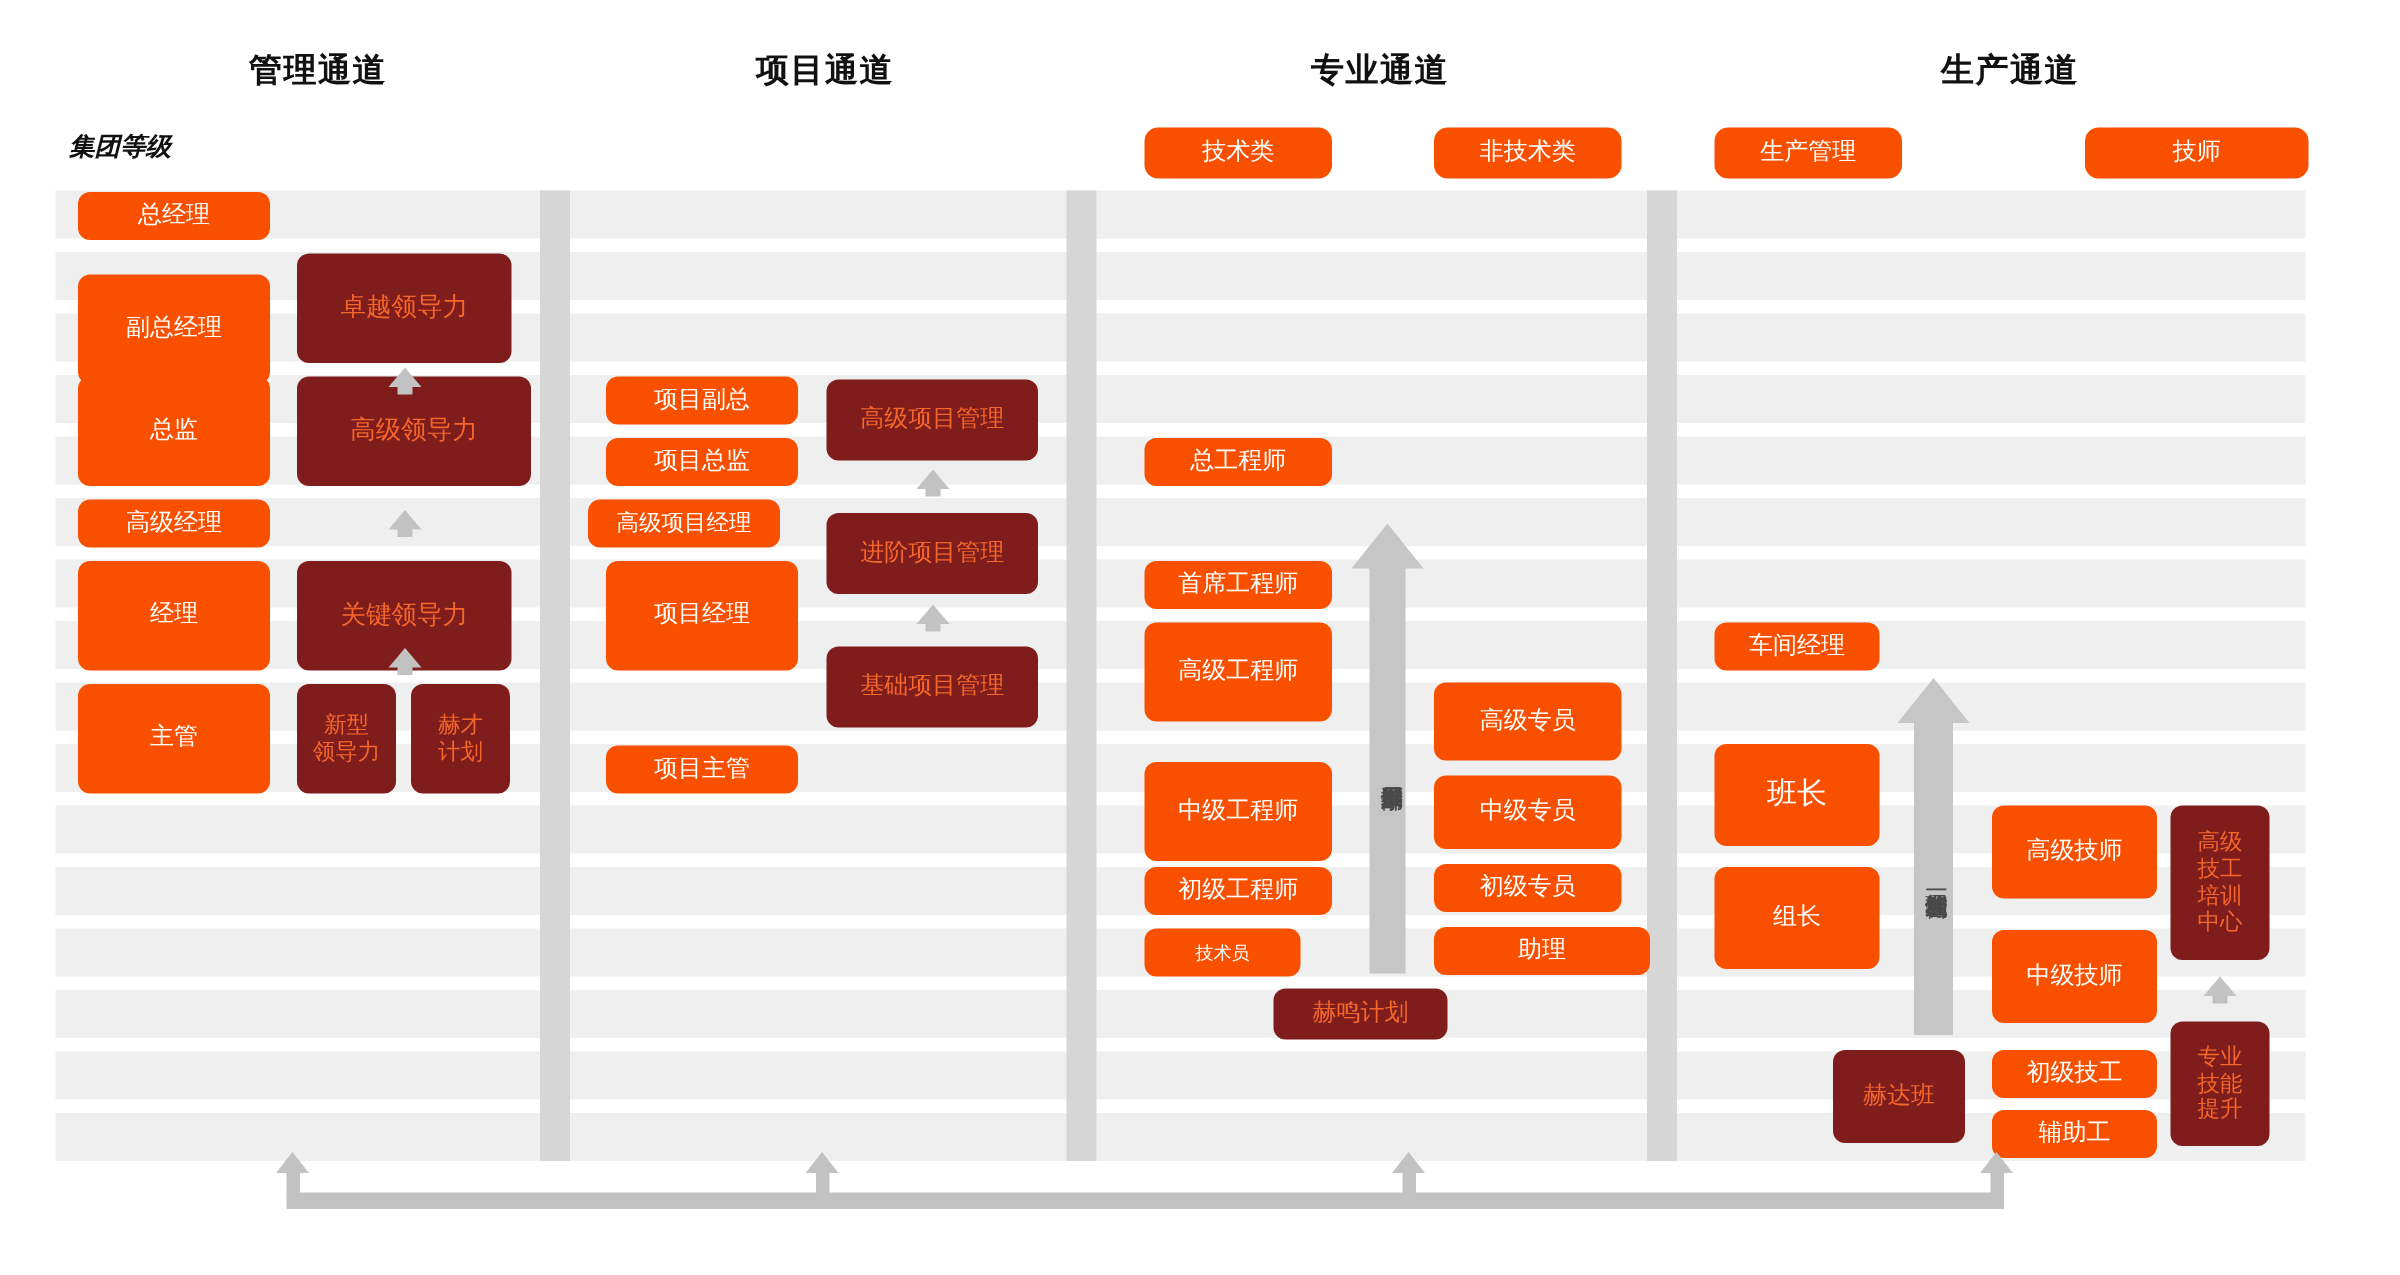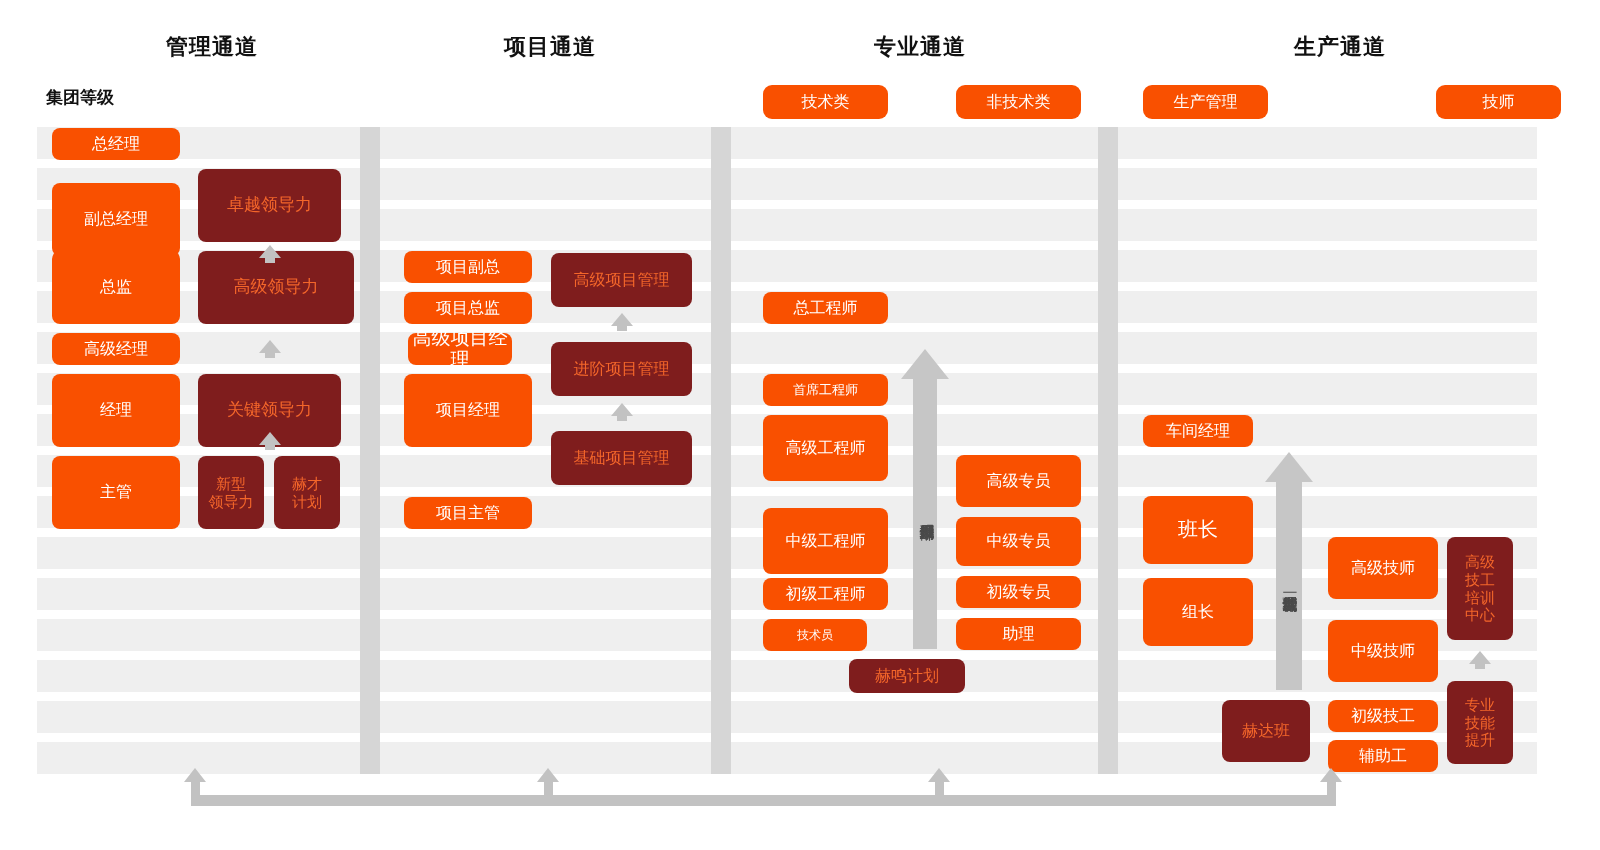--- a/index.html
+++ b/index.html
@@ -18,20 +18,21 @@
   
   .chan-title{
     position:absolute;text-align:center;
     font-size:22px;font-weight:bold;color:#111111;
     white-space:nowrap;letter-spacing:1px;
   }
   .grade-label{
     position:absolute;left:46px;top:86px;
     font-size:17px;font-weight:bold;color:#111111;
     white-space:nowrap;
+    font-style:italic;
   }
 
   
   .box{
     position:absolute;box-sizing:border-box;
     display:flex;align-items:center;justify-content:center;
     text-align:center;line-height:1.18;
     border-radius:8px;
   }
   .solid{background:#F95000;color:#ffffff;}
@@ -87,21 +88,21 @@
   <div class="chan-title" style="left:112px;top:32px;width:200px;">管理通道</div>
   <div class="chan-title" style="left:450px;top:32px;width:200px;">项目通道</div>
   <div class="chan-title" style="left:820px;top:32px;width:200px;">专业通道</div>
   <div class="chan-title" style="left:1240px;top:32px;width:200px;">生产通道</div>
 
   <div class="grade-label">集团等级</div>
 
   <div class="box solid cap" style="left:763px;top:85px;width:125px;height:34px;font-size:16px;">技术类</div>
   <div class="box solid cap" style="left:956px;top:85px;width:125px;height:34px;font-size:16px;">非技术类</div>
   <div class="box solid cap" style="left:1143px;top:85px;width:125px;height:34px;font-size:16px;">生产管理</div>
-  <div class="box solid cap" style="left:1390px;top:85px;width:125px;height:34px;font-size:16px;margin-left:46px;">技师</div>
+  <div class="box solid cap" style="left:1390px;top:85px;width:149px;height:34px;font-size:16px;">技师</div>
 
   <div class="box solid" style="left:52px;top:128px;width:128px;height:32px;font-size:16px;">总经理</div>
   <div class="box solid" style="left:52px;top:183px;width:128px;height:73px;font-size:16px;">副总经理</div>
   <div class="box solid" style="left:52px;top:251px;width:128px;height:73px;font-size:16px;">总监</div>
   <div class="box solid" style="left:52px;top:333px;width:128px;height:32px;font-size:16px;">高级经理</div>
   <div class="box solid" style="left:52px;top:374px;width:128px;height:73px;font-size:16px;">经理</div>
   <div class="box solid" style="left:52px;top:456px;width:128px;height:73px;font-size:16px;">主管</div>
 
   <div class="box soft" style="left:198px;top:169px;width:143px;height:73px;font-size:17px;">卓越领导力</div>
   <div class="box soft" style="left:198px;top:251px;width:156px;height:73px;font-size:17px;">高级领导力</div>
@@ -119,48 +120,48 @@
     <div class="shaft" style="left:6px;top:10px;width:10px;height:8px;"></div>
     <div class="head" style="left:0px;top:0px;"></div>
   </div>
   <div class="uparrow" style="left:259px;top:432px;width:22px;height:16px;">
     <div class="shaft" style="left:6px;top:10px;width:10px;height:8px;"></div>
     <div class="head" style="left:0px;top:0px;"></div>
   </div>
 
   <div class="box solid" style="left:404px;top:251px;width:128px;height:32px;font-size:16px;">项目副总</div>
   <div class="box solid" style="left:404px;top:292px;width:128px;height:32px;font-size:16px;">项目总监</div>
-  <div class="box solid" style="left:408px;top:333px;width:104px;height:32px;font-size:19px;">高级项目经理</div>
+  <div class="box solid" style="left:392px;top:333px;width:128px;height:32px;font-size:15px;">高级项目经理</div>
   <div class="box solid" style="left:404px;top:374px;width:128px;height:73px;font-size:16px;">项目经理</div>
   <div class="box solid" style="left:404px;top:456px;width:128px;height:32px;font-size:16px;margin-top:41px;">项目主管</div>
 
   <div class="box soft" style="left:551px;top:253px;width:141px;height:54px;font-size:16px;">高级项目管理</div>
   <div class="box soft" style="left:551px;top:342px;width:141px;height:54px;font-size:16px;">进阶项目管理</div>
   <div class="box soft" style="left:551px;top:431px;width:141px;height:54px;font-size:16px;">基础项目管理</div>
 
   <div class="uparrow" style="left:611px;top:313px;width:22px;height:16px;">
     <div class="shaft" style="left:6px;top:10px;width:10px;height:8px;"></div>
     <div class="head" style="left:0px;top:0px;"></div>
   </div>
   <div class="uparrow" style="left:611px;top:403px;width:22px;height:16px;">
     <div class="shaft" style="left:6px;top:10px;width:10px;height:8px;"></div>
     <div class="head" style="left:0px;top:0px;"></div>
   </div>
 
   <div class="box solid" style="left:763px;top:292px;width:125px;height:32px;font-size:16px;">总工程师</div>
-  <div class="box solid" style="left:763px;top:374px;width:125px;height:32px;font-size:13px;">首席工程师</div>
+  <div class="box solid" style="left:763px;top:374px;width:125px;height:32px;font-size:16px;">首席工程师</div>
   <div class="box solid" style="left:763px;top:415px;width:125px;height:66px;font-size:16px;">高级工程师</div>
   <div class="box solid" style="left:763px;top:508px;width:125px;height:66px;font-size:16px;">中级工程师</div>
   <div class="box solid" style="left:763px;top:578px;width:125px;height:32px;font-size:16px;">初级工程师</div>
   <div class="box solid" style="left:763px;top:619px;width:104px;height:32px;font-size:12px;">技术员</div>
 
   <div class="box solid" style="left:956px;top:455px;width:125px;height:52px;font-size:16px;">高级专员</div>
   <div class="box solid" style="left:956px;top:517px;width:125px;height:49px;font-size:16px;">中级专员</div>
   <div class="box solid" style="left:956px;top:576px;width:125px;height:32px;font-size:16px;">初级专员</div>
-  <div class="box solid" style="left:956px;top:618px;width:125px;height:32px;font-size:16px;">助理</div>
+  <div class="box solid" style="left:956px;top:618px;width:144px;height:32px;font-size:16px;">助理</div>
 
   <div class="box soft" style="left:849px;top:659px;width:116px;height:34px;font-size:16px;">赫鸣计划</div>
 
   <div class="bigarrow" style="left:899px;top:349px;width:52px;height:300px;">
     <div class="shaft" style="left:14px;top:28px;width:24px;height:272px;"></div>
     <div class="head" style="left:2px;top:0px;"></div>
     <div class="vtext" style="left:18px;top:34px;height:260px;width:18px;">工程师发展计划俱乐部</div>
   </div>
 
   <div class="box solid" style="left:1143px;top:415px;width:110px;height:32px;font-size:16px;">车间经理</div>

